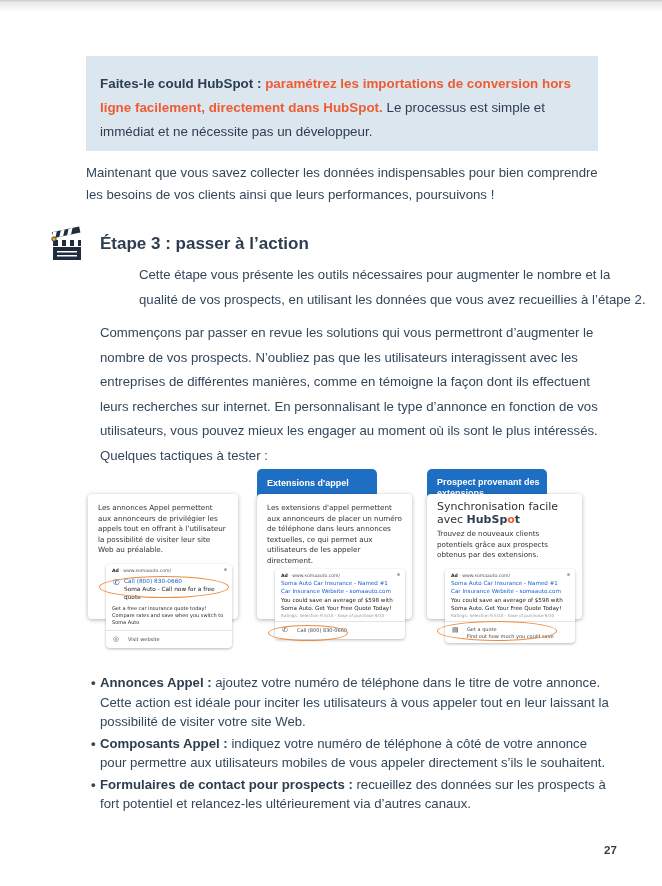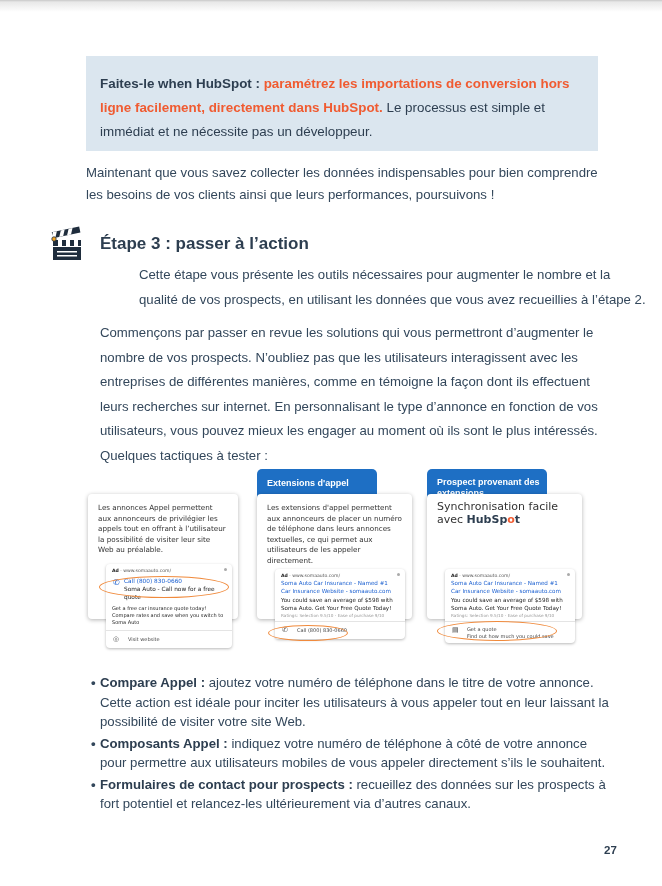--- a/index.html
+++ b/index.html
@@ -45,21 +45,21 @@
   .bullets li .bul { position: absolute; left: -9px; top: 0; font-weight: bold; }
   .bullets li b { color: #2d3e50; }
   .page-num { position: absolute; left: 604px; top: 844px; font-size: 11.5px; font-weight: bold; color: #2d3e50; }
 </style>
 </head>
 <body>
 
 <div class="top-shadow"></div>
 
 <div class="callout">
-  <p><span class="b">Faites-le when HubSpot : </span><span class="o">paramétrez les importations de conversion hors ligne facilement, directement dans HubSpot.</span><span> Le processus est simple et immédiat et ne nécessite pas un développeur.</span></p>
+  <p><span class="b">Faites-le could HubSpot : </span><span class="o">paramétrez les importations de conversion hors ligne facilement, directement dans HubSpot.</span><span> Le processus est simple et immédiat et ne nécessite pas un développeur.</span></p>
 </div>
 
 <p class="intro">Maintenant que vous savez collecter les données indispensables pour bien comprendre les besoins de vos clients ainsi que leurs performances, poursuivons !</p>
 
 <div class="step-icon">
   <svg width="34" height="36" viewBox="0 0 34 36">
     <g transform="rotate(-12 4 12)">
       <rect x="3" y="6" width="28" height="6" fill="#1f2d3d"></rect>
       <rect x="7" y="6" width="4" height="6" fill="#fff" transform="skewX(-25)"></rect>
       <rect x="15" y="6" width="4" height="6" fill="#fff" transform="skewX(-25)"></rect>
@@ -118,36 +118,37 @@
       <span>Call (800) 830-0660</span>
     </div>
   </div>
   <div class="oval" style="left:11px;top:156px;width:80px;height:16px;"></div>
 </div>
 
 <div class="card" style="left:427px;height:190px;">
   <div class="tab two">Prospect provenant des extensions</div>
   <div class="panel" style="width:155px;padding-top:6px;">
     <p class="sync"><span>Synchronisation facile avec </span><span class="hs"><span>HubSp</span><span class="dot">o</span><span>t</span></span></p>
+    <p class="txt">Trouvez de nouveaux clients potentiels grâce aux prospects obtenus par des extensions.</p>
   </div>
   <div class="ad" style="top:100px;width:130px;">
     <div class="url"><b>Ad</b> <span>· www.somaauto.com/</span></div>
     <span class="dotmenu"></span>
     <div class="hl">Soma Auto Car Insurance - Named #1 Car Insurance Website - somaauto.com</div>
     <div class="desc">You could save an average of $598 with Soma Auto. Get Your Free Quote Today!</div>
     <div class="rating">Ratings: Selection 9.5/10 - Ease of purchase 9/10</div>
     <div class="sep"></div>
     <div class="foot" style="padding-top:4px;padding-bottom:4px;">
       <span class="ic">▤</span>
       <div>Get a quote</div>
       <div>Find out how much you could save</div>
     </div>
   </div>
   <div class="oval" style="left:10px;top:152px;width:120px;height:20px;"></div>
 </div>
 
 <ul class="bullets">
-  <li><span class="bul">•</span><b>Compare Appel :</b><span> ajoutez votre numéro de téléphone dans le titre de votre annonce. Cette action est idéale pour inciter les utilisateurs à vous appeler tout en leur laissant la possibilité de visiter votre site Web.</span></li>
+  <li><span class="bul">•</span><b>Annonces Appel :</b><span> ajoutez votre numéro de téléphone dans le titre de votre annonce. Cette action est idéale pour inciter les utilisateurs à vous appeler tout en leur laissant la possibilité de visiter votre site Web.</span></li>
   <li><span class="bul">•</span><b>Composants Appel :</b><span> indiquez votre numéro de téléphone à côté de votre annonce pour permettre aux utilisateurs mobiles de vous appeler directement s’ils le souhaitent.</span></li>
   <li><span class="bul">•</span><b>Formulaires de contact pour prospects :</b><span> recueillez des données sur les prospects à fort potentiel et relancez-les ultérieurement via d’autres canaux.</span></li>
 </ul>
 
 <div class="page-num">27</div>
 
 </body></html>

